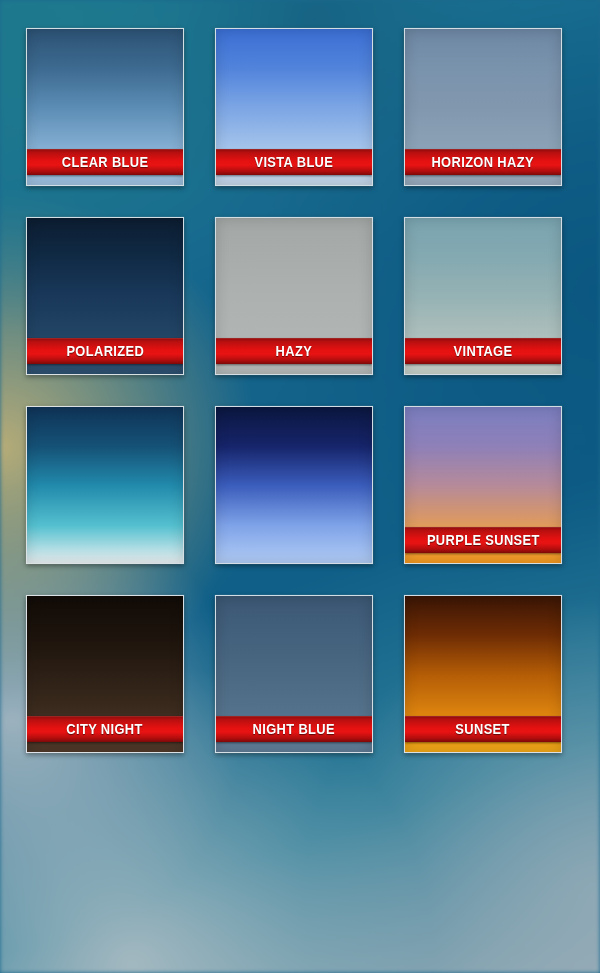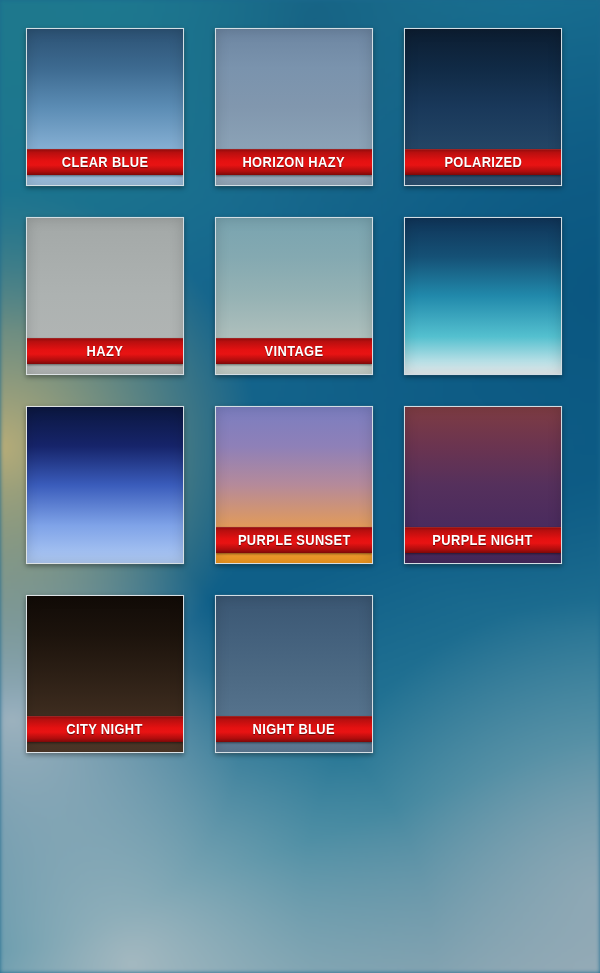--- a/index.html
+++ b/index.html
@@ -119,20 +119,26 @@
 <div id="backdrop"></div>
 
 <div id="gallery">
     <div class="card">
       <div class="swatch" style="background: linear-gradient(rgb(44, 82, 116) 0%, rgb(61, 106, 144) 25%, rgb(91, 140, 180) 50%, rgb(132, 174, 210) 76%, rgb(157, 191, 221) 100%);"></div>
       <div class="band">
         <span class="band-label">CLEAR BLUE</span>
       </div>
     </div>
     <div class="card">
+      <div class="swatch" style="background: linear-gradient(rgb(59, 111, 212) 0%, rgb(81, 131, 219) 25%, rgb(123, 165, 228) 50%, rgb(163, 195, 234) 76%, rgb(195, 213, 230) 100%);"></div>
+      <div class="band">
+        <span class="band-label">VISTA BLUE</span>
+      </div>
+    </div>
+    <div class="card">
       <div class="swatch" style="background: linear-gradient(rgb(109, 134, 162) 0%, rgb(122, 147, 173) 25%, rgb(129, 151, 174) 50%, rgb(139, 162, 182) 76%, rgb(150, 169, 187) 100%);"></div>
       <div class="band">
         <span class="band-label">HORIZON HAZY</span>
       </div>
     </div>
     <div class="card">
       <div class="swatch" style="background: linear-gradient(rgb(12, 29, 49) 0%, rgb(16, 42, 69) 25%, rgb(25, 56, 90) 50%, rgb(35, 69, 101) 76%, rgb(45, 80, 112) 100%);"></div>
       <div class="band">
         <span class="band-label">POLARIZED</span>
       </div>
@@ -155,30 +161,30 @@
     <div class="card">
       <div class="swatch" style="background: linear-gradient(rgb(11, 23, 64) 0%, rgb(22, 36, 106) 25%, rgb(58, 92, 187) 50%, rgb(127, 163, 232) 76%, rgb(176, 203, 244) 100%);"></div>
     </div>
     <div class="card">
       <div class="swatch" style="background: linear-gradient(rgb(123, 126, 192) 0%, rgb(142, 128, 184) 25%, rgb(181, 138, 154) 50%, rgb(224, 154, 92) 76%, rgb(242, 152, 31) 100%);"></div>
       <div class="band">
         <span class="band-label">PURPLE SUNSET</span>
       </div>
     </div>
     <div class="card">
-      <div class="swatch" style="background: linear-gradient(rgb(126, 60, 67) 0%, rgb(107, 52, 80) 25%, rgb(85, 48, 92) 50%, rgb(74, 43, 94) 76%, rgb(70, 41, 92) 100%);"></div>
-      <div class="band">
-        <span class="band-label">PURPLE NIGHT</span>
-      </div>
-    </div>
-    <div class="card">
       <div class="swatch" style="background: linear-gradient(rgb(17, 11, 7) 0%, rgb(28, 19, 12) 25%, rgb(44, 31, 21) 50%, rgb(61, 44, 31) 76%, rgb(78, 56, 41) 100%);"></div>
       <div class="band">
         <span class="band-label">CITY NIGHT</span>
       </div>
     </div>
     <div class="card">
       <div class="swatch" style="background: linear-gradient(rgb(59, 87, 115) 0%, rgb(67, 96, 124) 25%, rgb(76, 105, 131) 50%, rgb(85, 114, 140) 76%, rgb(95, 123, 149) 100%);"></div>
       <div class="band">
         <span class="band-label">NIGHT BLUE</span>
       </div>
     </div>
+    <div class="card">
+      <div class="swatch" style="background: linear-gradient(rgb(58, 21, 5) 0%, rgb(110, 44, 4) 25%, rgb(179, 92, 6) 50%, rgb(221, 132, 15) 76%, rgb(239, 167, 24) 100%);"></div>
+      <div class="band">
+        <span class="band-label">SUNSET</span>
+      </div>
+    </div>
   </div>
 
 </body></html>

